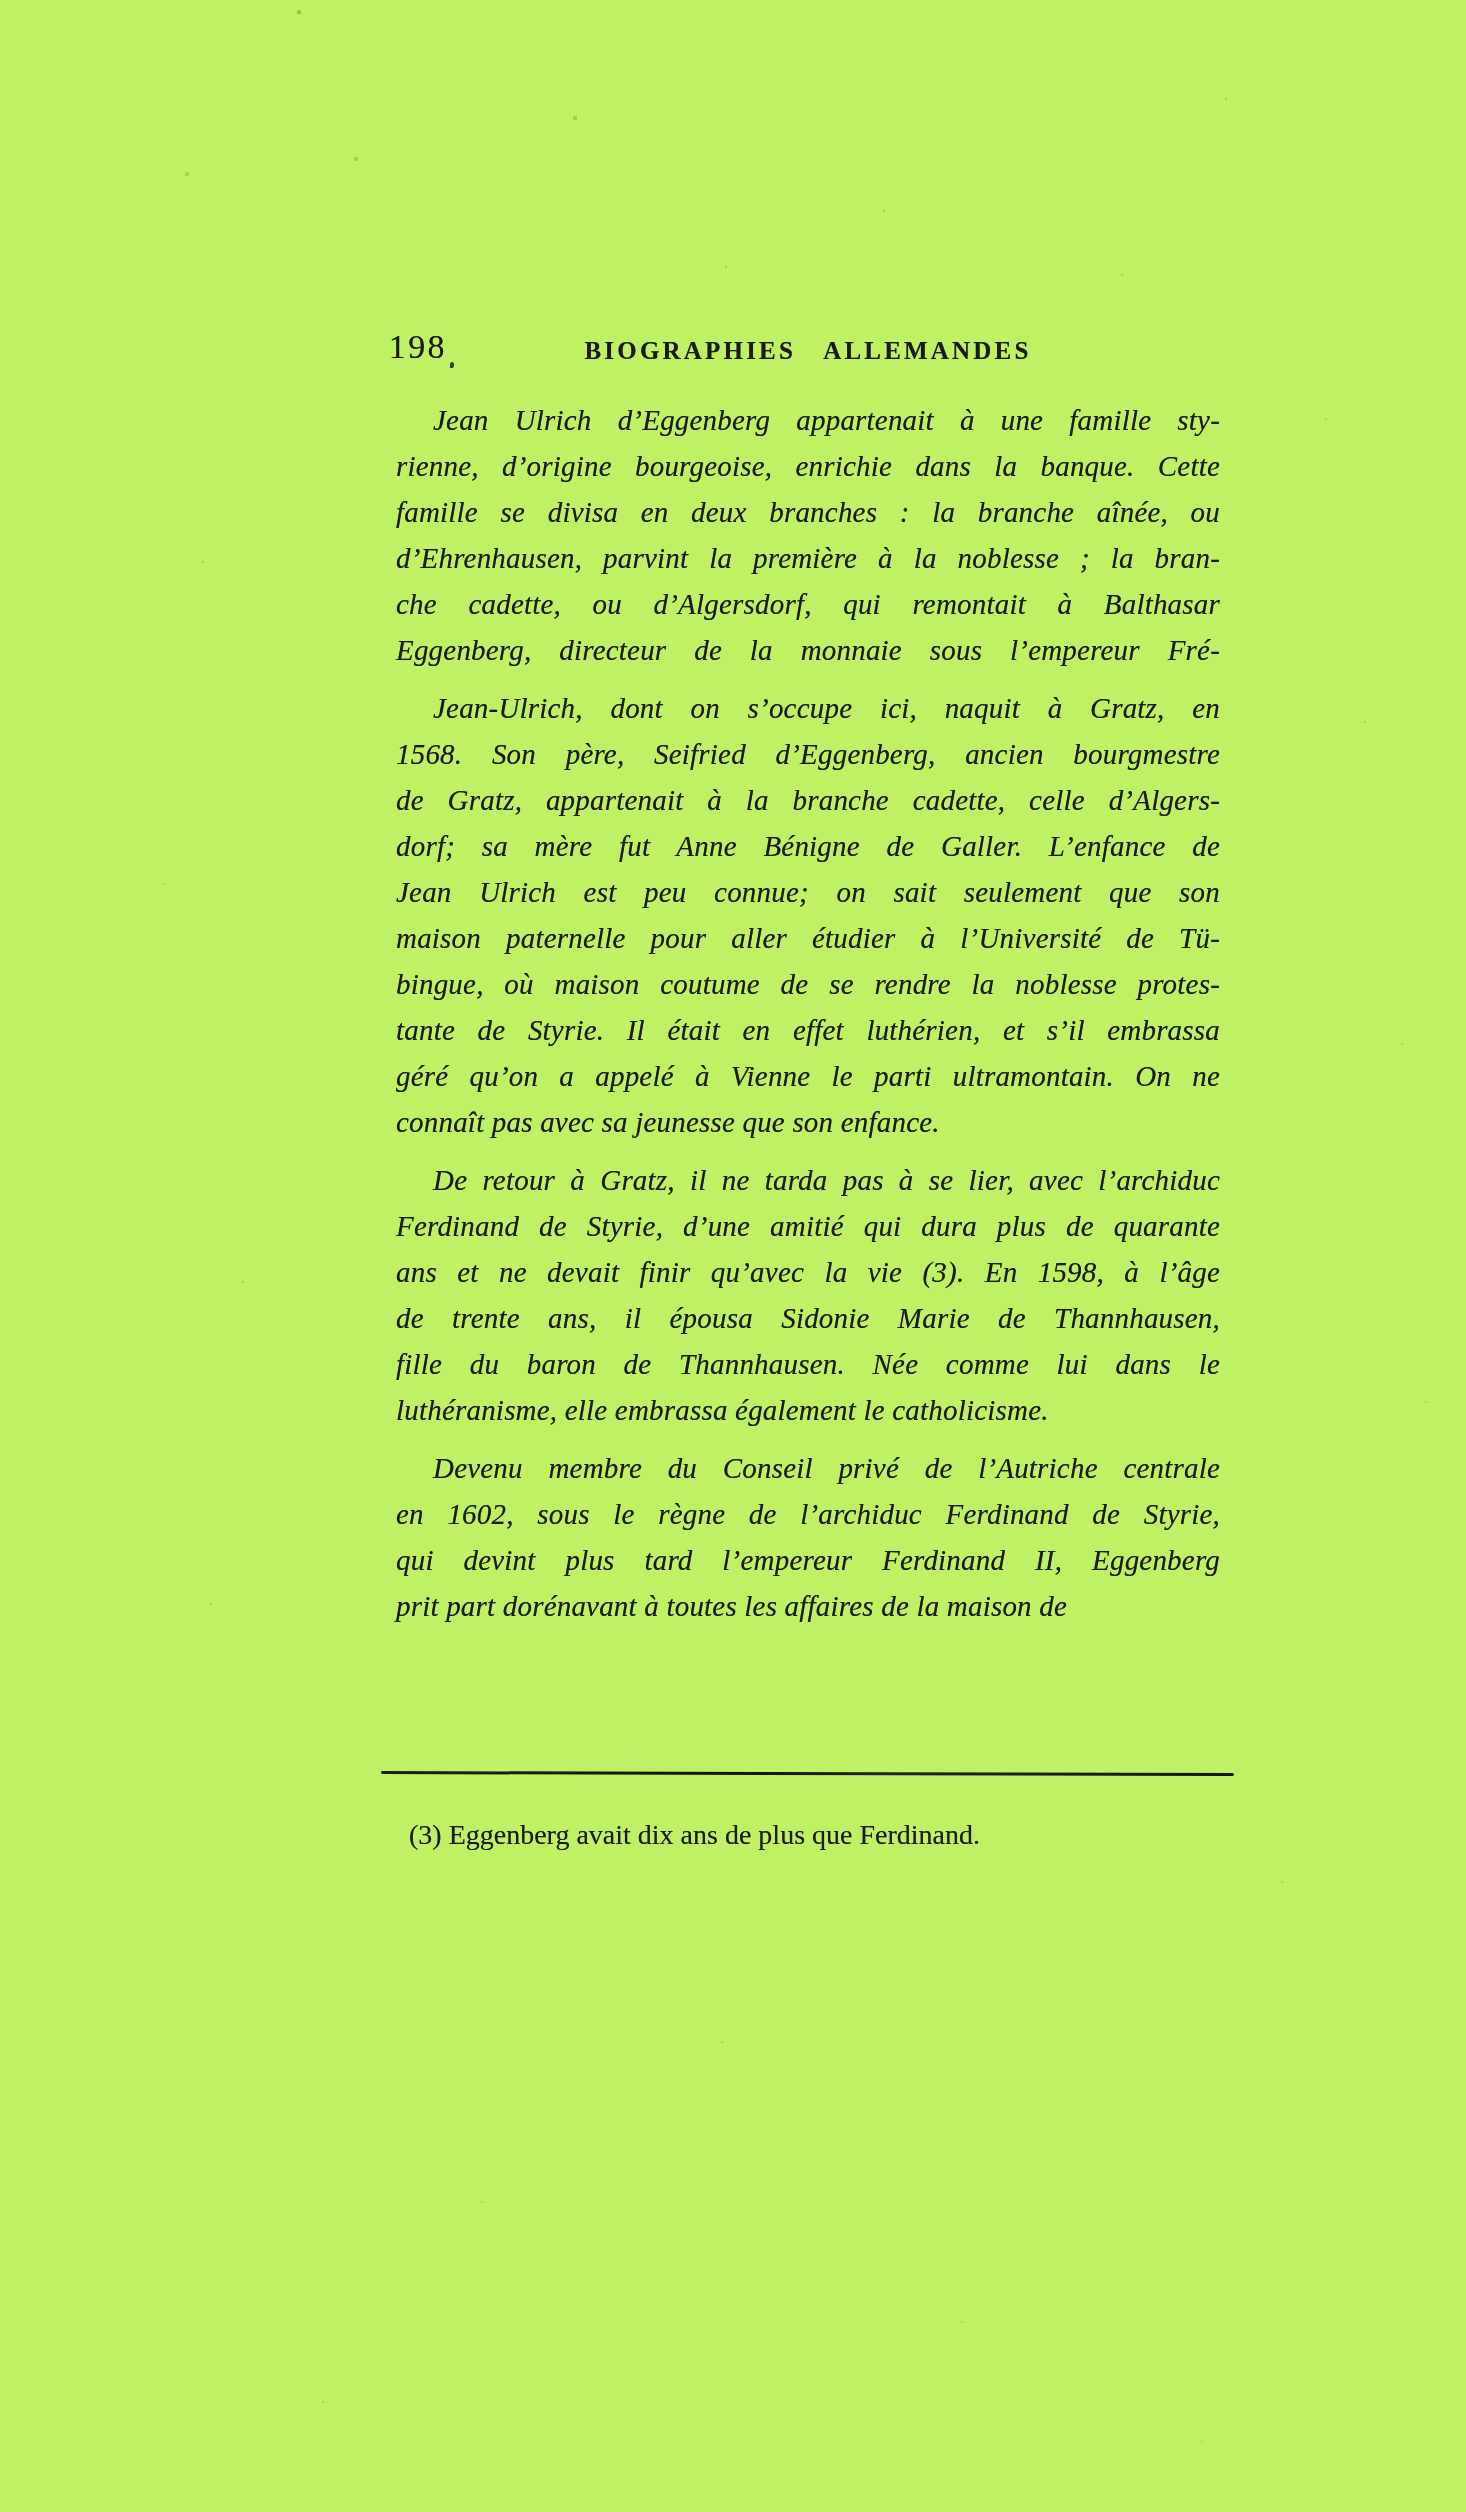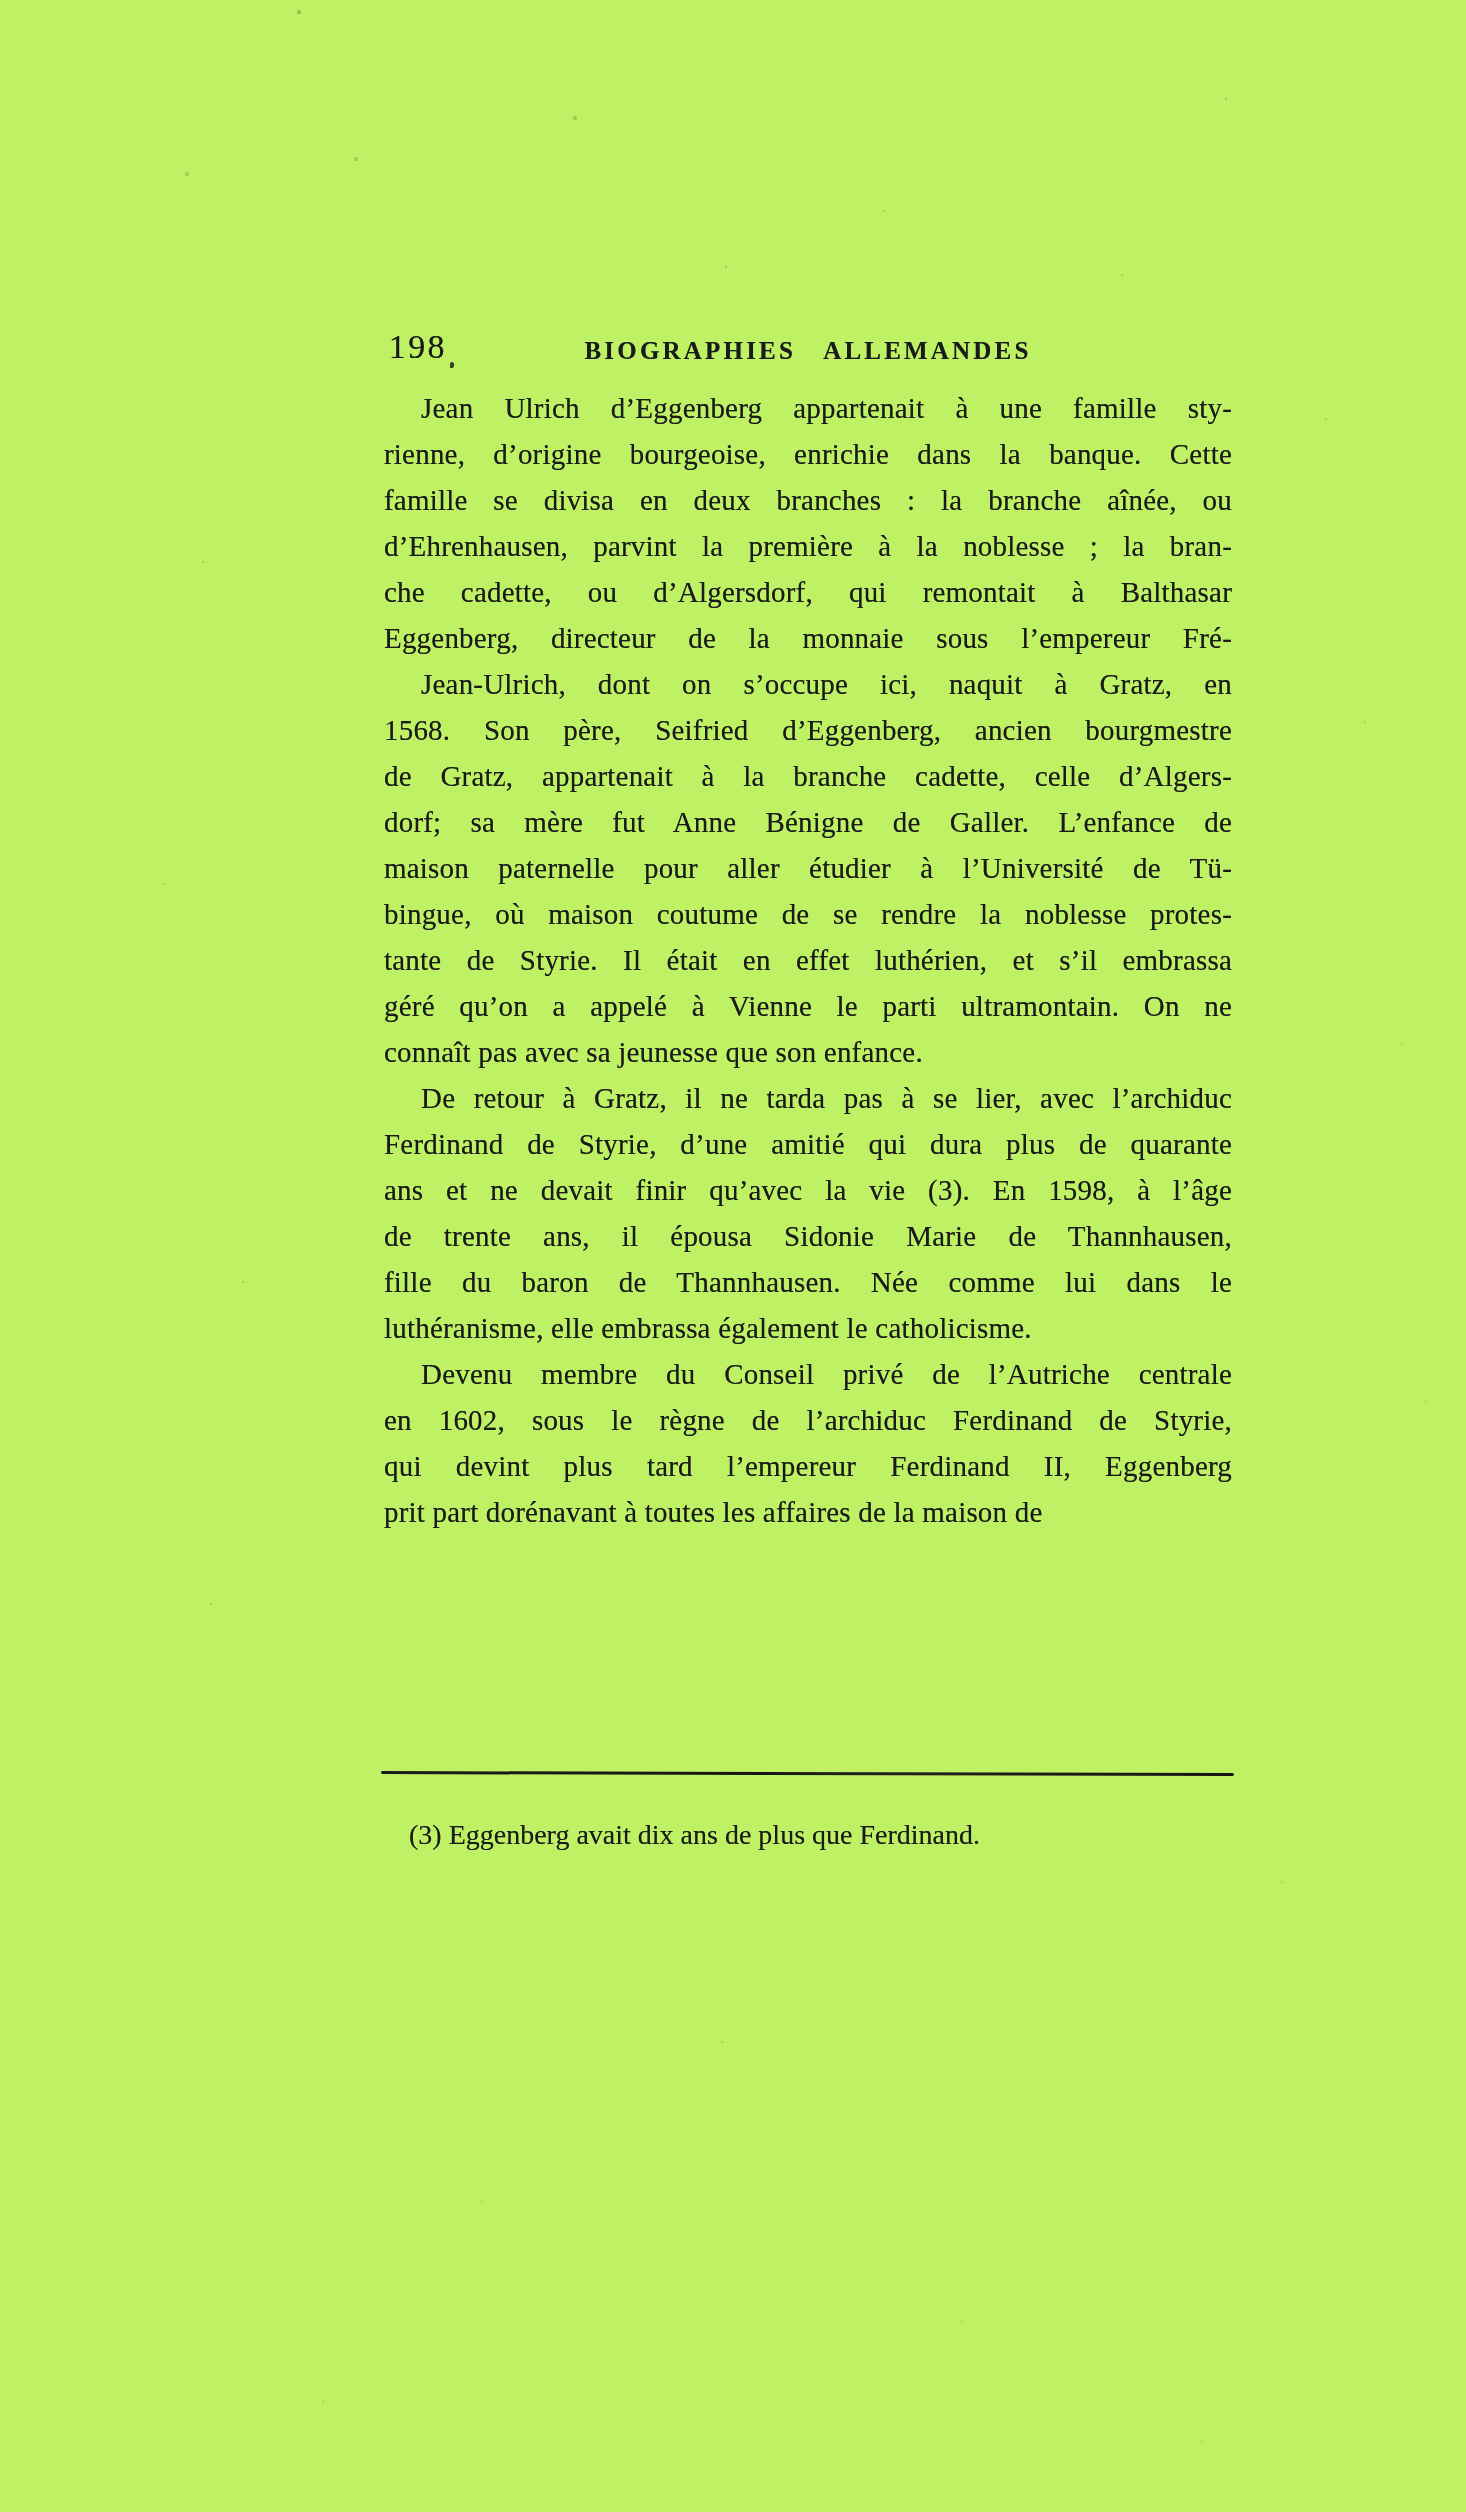--- a/index.html
+++ b/index.html
@@ -58,21 +58,21 @@
   
   .bodytext {
     position: absolute;
     top: 385px;
     left: 384px;
     width: 848px;
     font-size: 29px;
     text-shadow: 0 0 0.5px rgba(10,10,10,0.55);
     letter-spacing: 0.2px;
   }
-  .paragraph { margin: 0; }
+  .paragraph { margin: 12px; font-style: italic; }
   .line {
     height: 46px;
     line-height: 46px;
     text-align: justify;
     text-align-last: justify;
     overflow: visible;
     white-space: nowrap;
   }
   .line.just { white-space: normal; }
   .line.last {
@@ -149,20 +149,21 @@
         <div class="line just">famille se divisa en deux branches : la branche aînée, ou</div>
         <div class="line just">d’Ehrenhausen, parvint la première à la noblesse ; la bran-</div>
         <div class="line just">che cadette, ou d’Algersdorf, qui remontait à Balthasar</div>
         <div class="line just">Eggenberg, directeur de la monnaie sous l’empereur Fré-</div>
       </div>
       <div class="paragraph">
         <div class="line first just">Jean-Ulrich, dont on s’occupe ici, naquit à Gratz, en</div>
         <div class="line just">1568. Son père, Seifried d’Eggenberg, ancien bourgmestre</div>
         <div class="line just">de Gratz, appartenait à la branche cadette, celle d’Algers-</div>
         <div class="line just">dorf; sa mère fut Anne Bénigne de Galler. L’enfance de</div>
+        <div class="line just">Jean Ulrich est peu connue; on sait seulement que son</div>
         <div class="line just">maison paternelle pour aller étudier à l’Université de Tü-</div>
         <div class="line just">bingue, où maison coutume de se rendre la noblesse protes-</div>
         <div class="line just">tante de Styrie. Il était en effet luthérien, et s’il embrassa</div>
         <div class="line just">géré qu’on a appelé à Vienne le parti ultramontain. On ne</div>
         <div class="line last">connaît pas avec sa jeunesse que son enfance.</div>
       </div>
       <div class="paragraph">
         <div class="line first just">De retour à Gratz, il ne tarda pas à se lier, avec l’archiduc</div>
         <div class="line just">Ferdinand de Styrie, d’une amitié qui dura plus de quarante</div>
         <div class="line just">ans et ne devait finir qu’avec la vie (3). En 1598, à l’âge</div>

